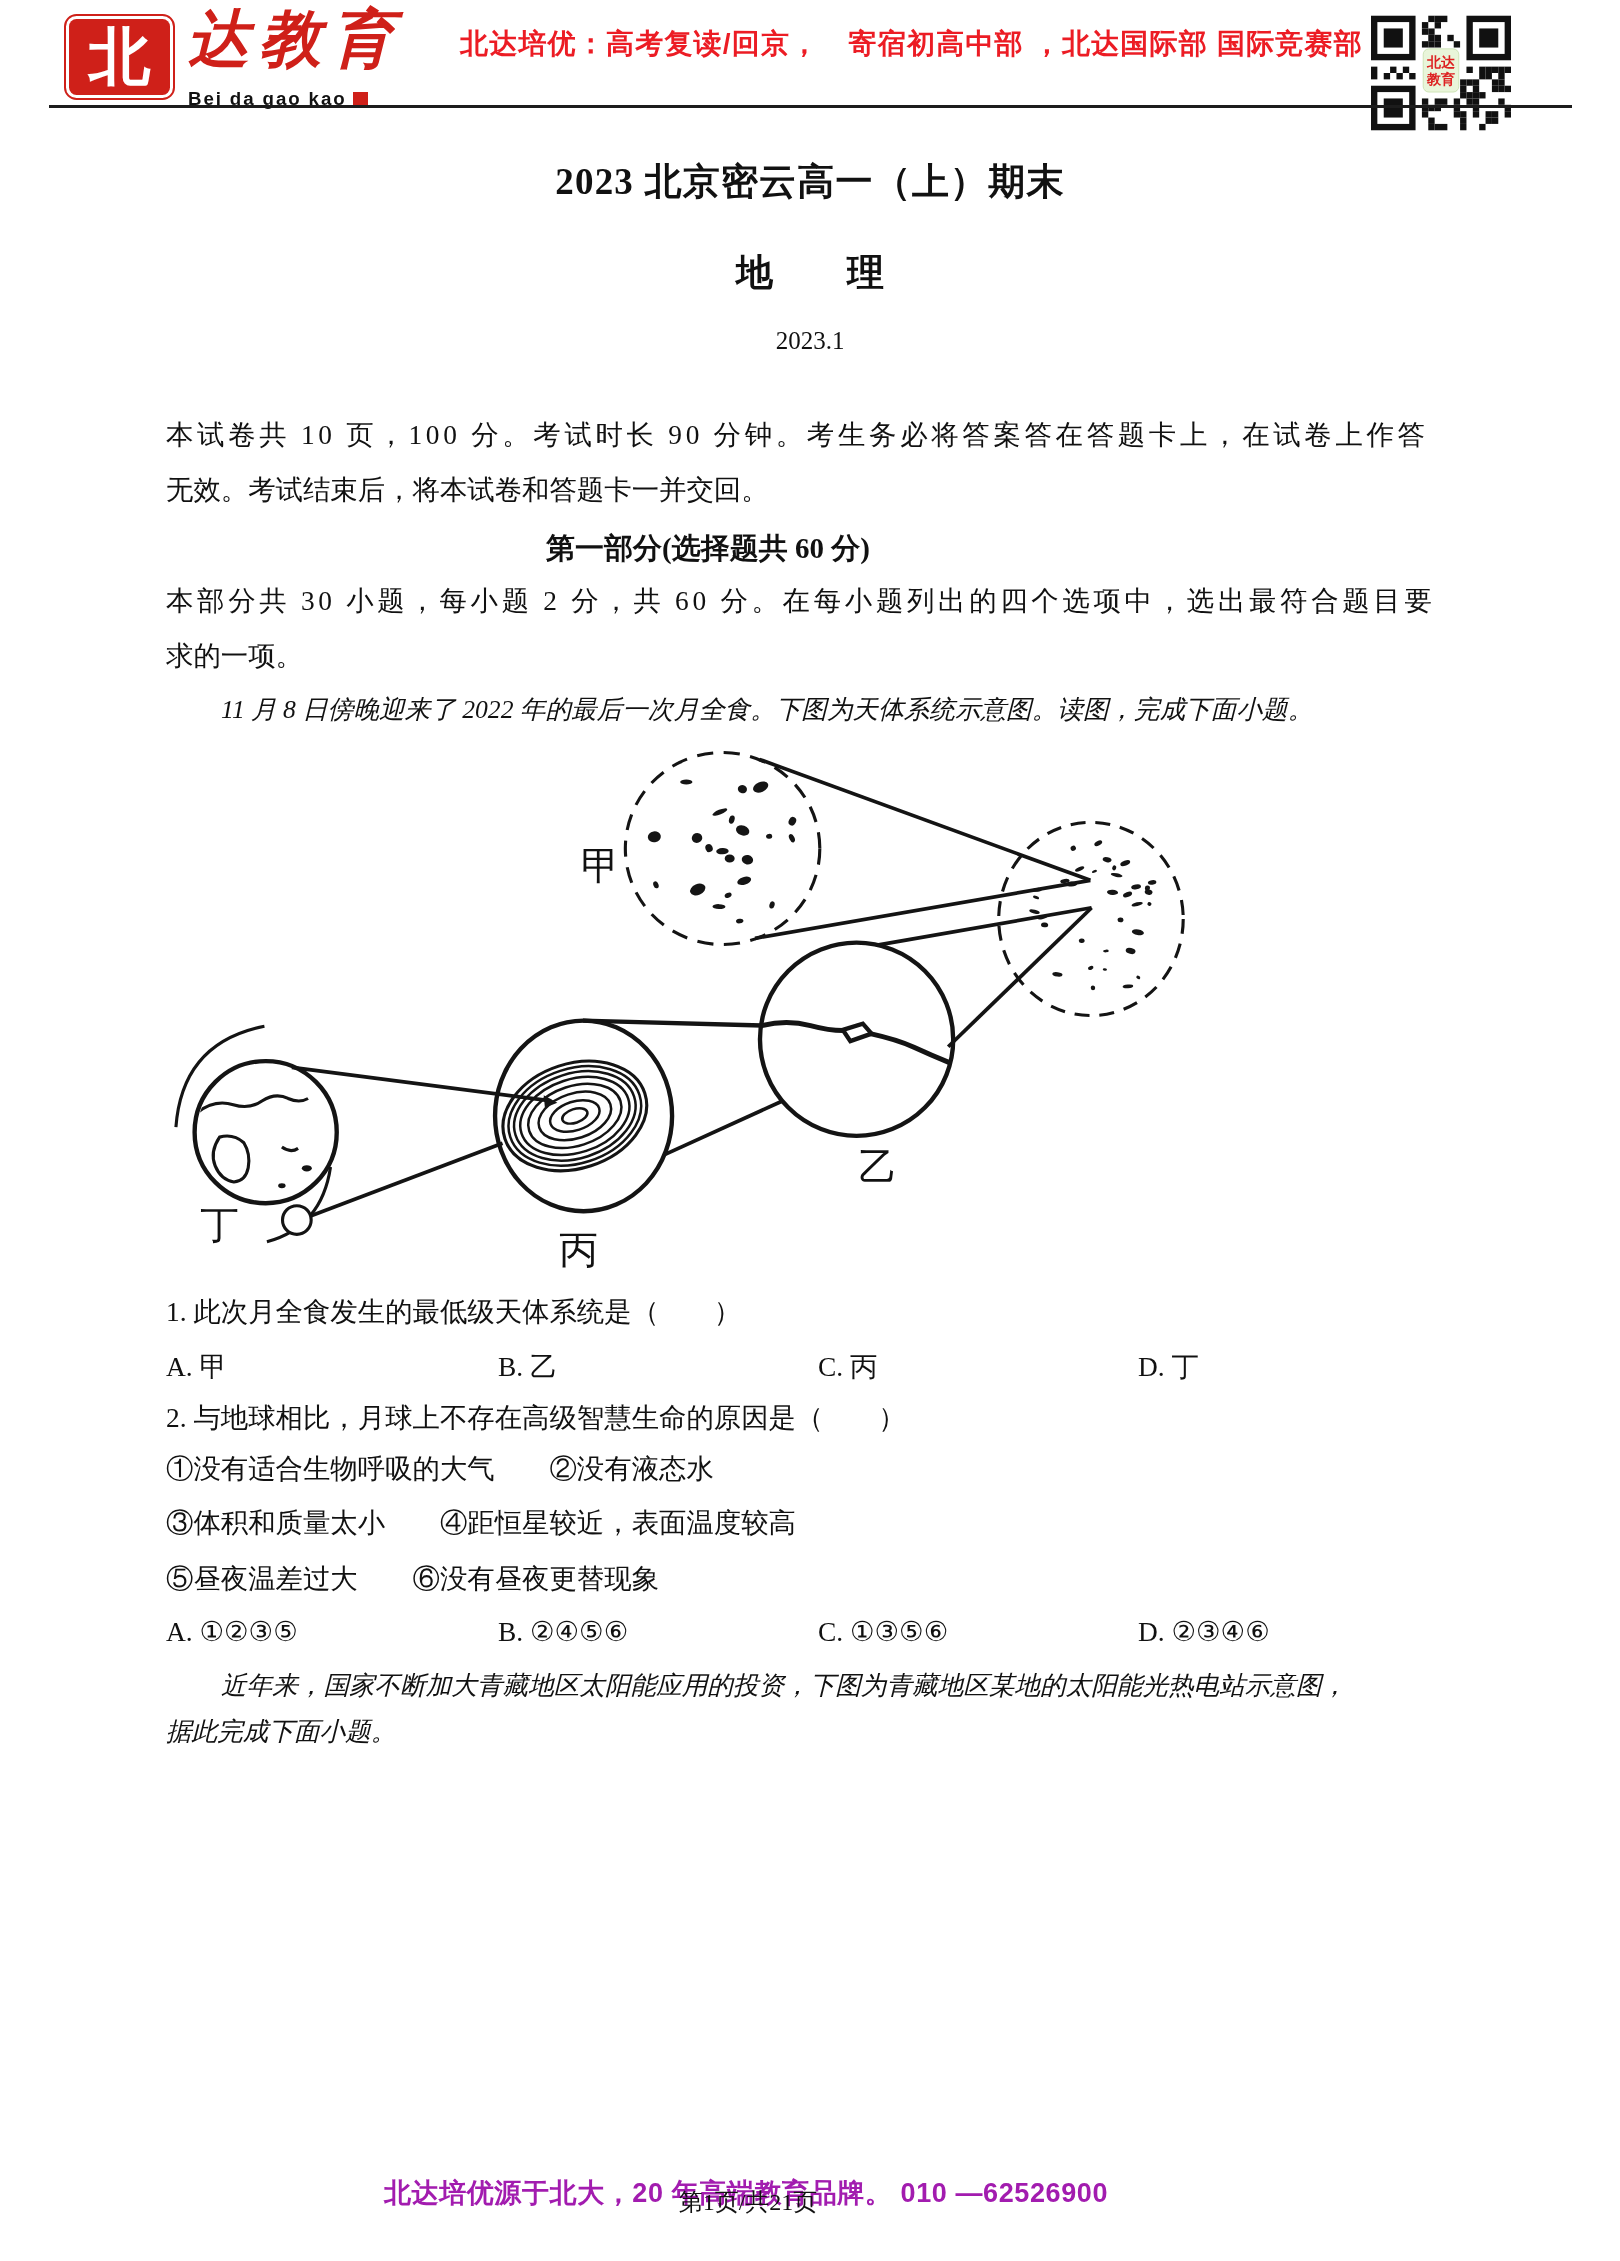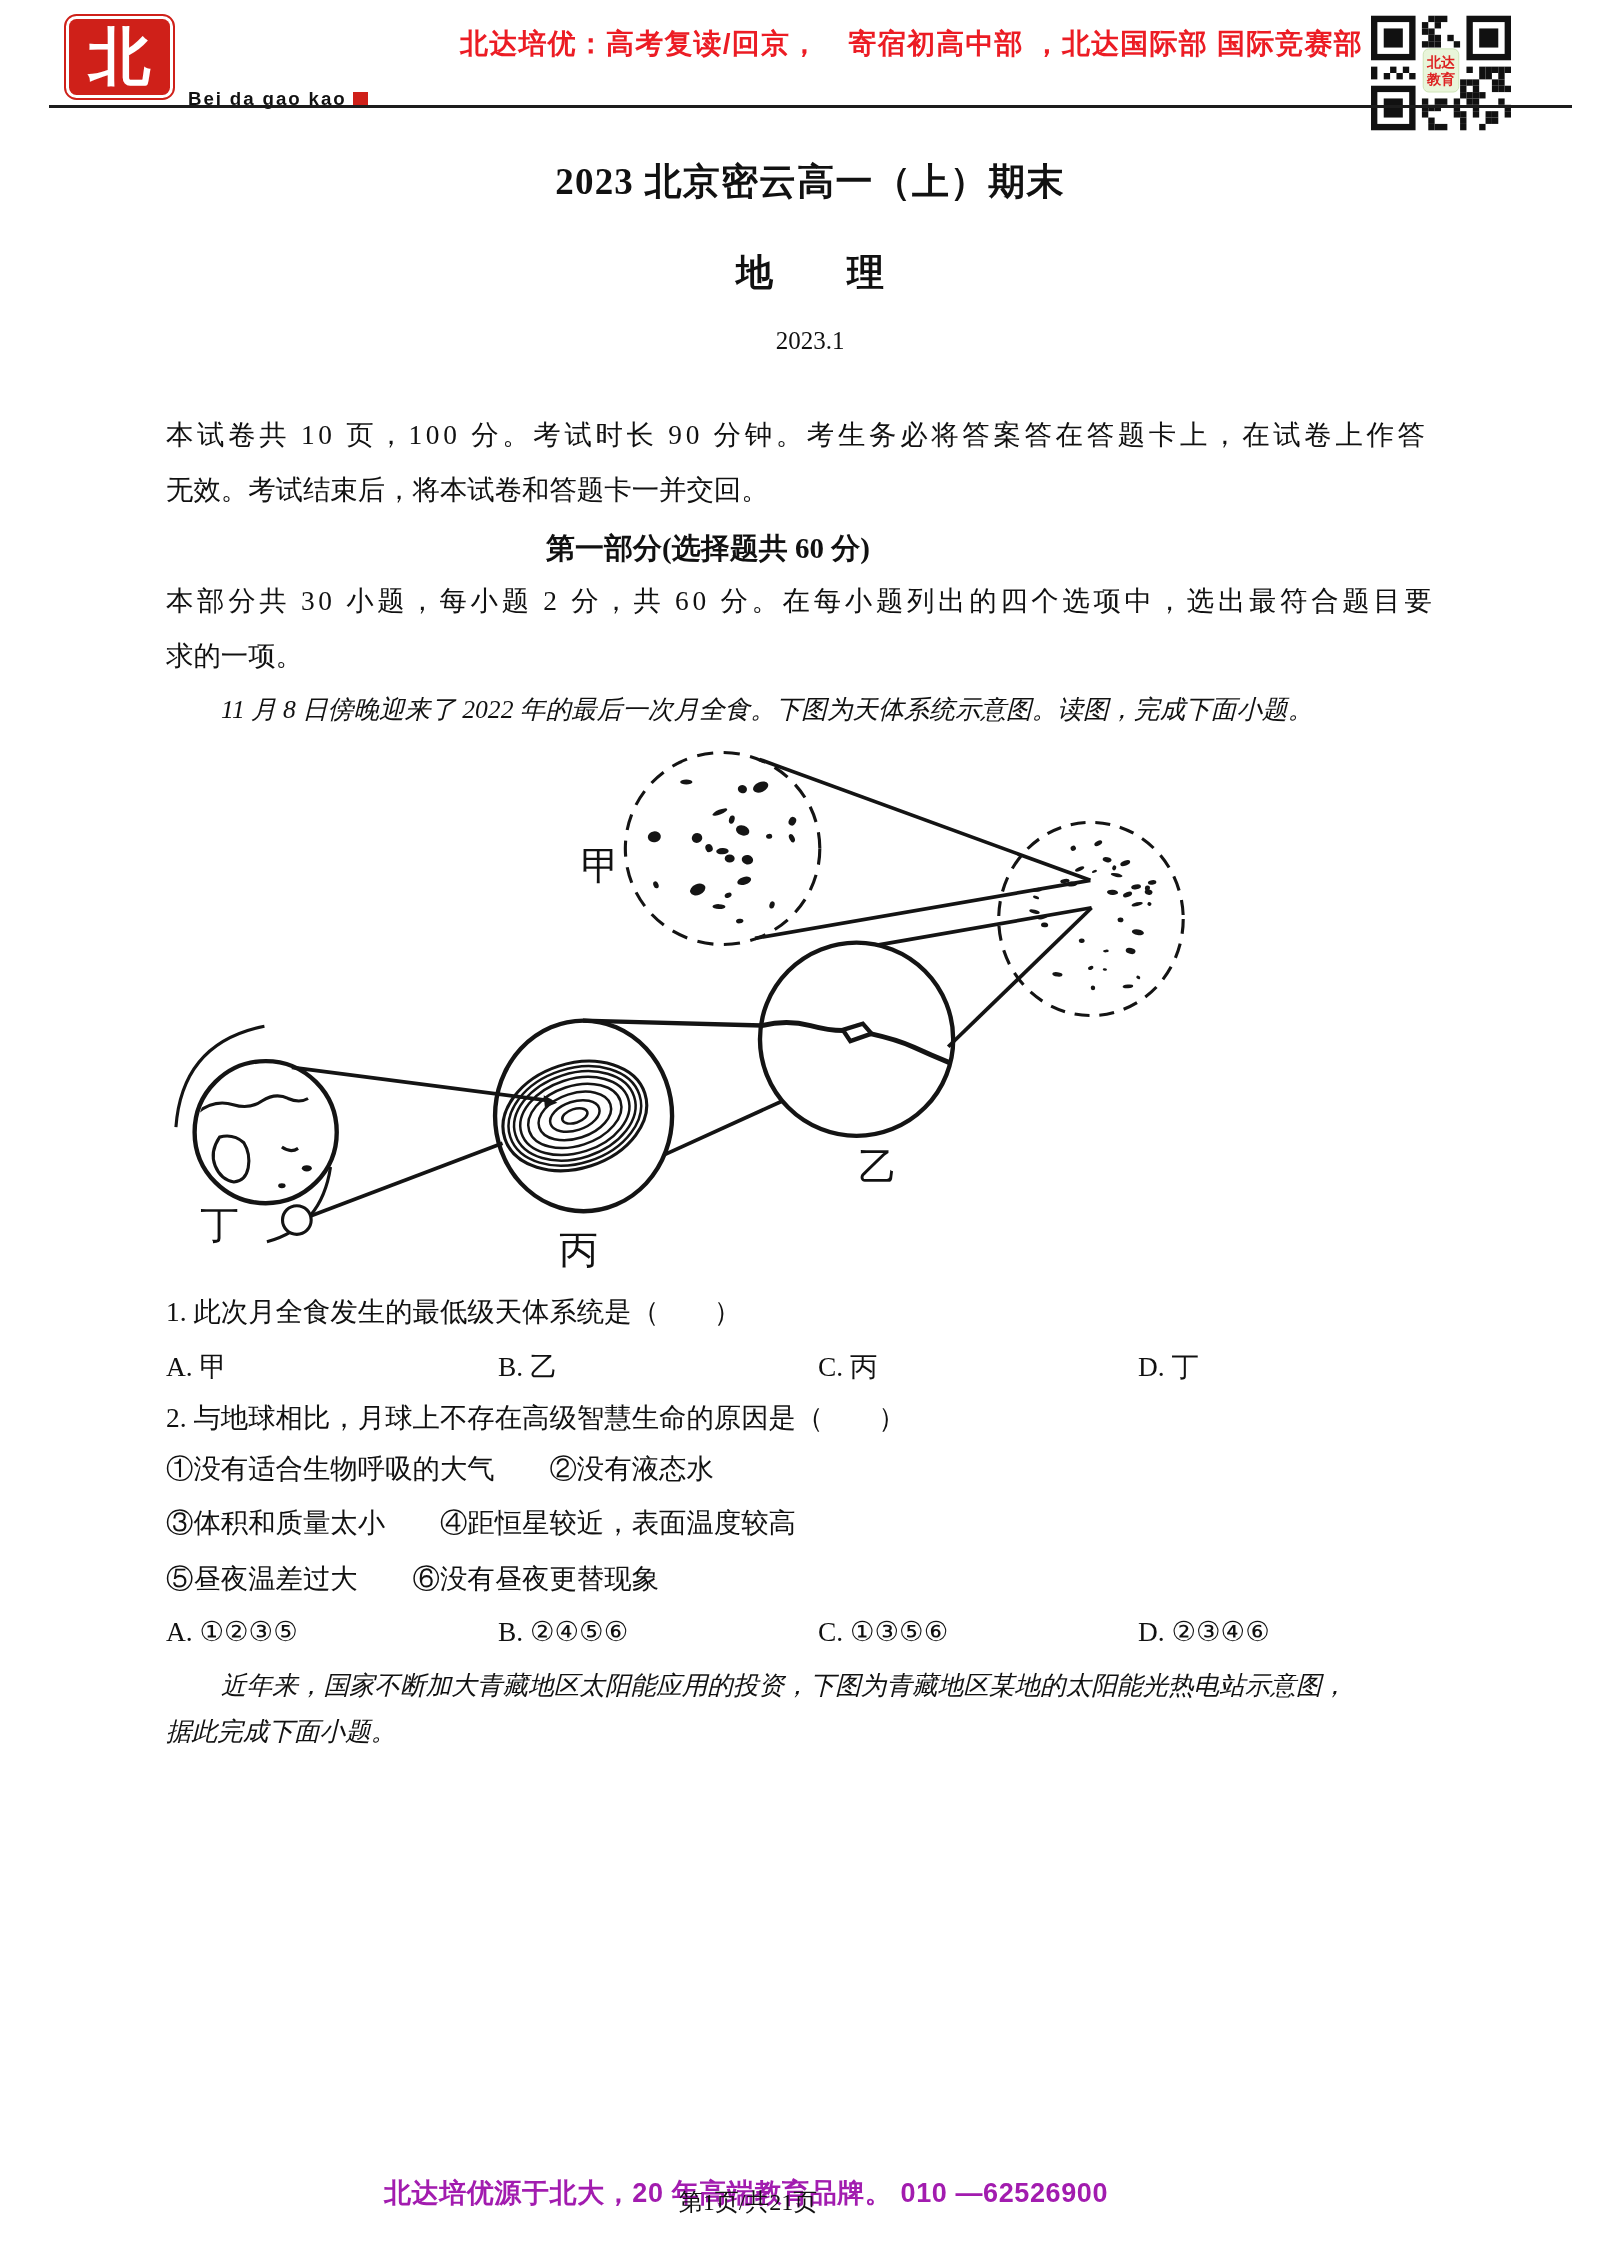--- a/index.html
+++ b/index.html
@@ -42,20 +42,21 @@
   .footer-page{left:748px;top:2186px;transform:translateX(-50%);font-size:24px;color:#111;}
 </style>
 </head>
 <body>
 
 <div class="page">
 
   <div class="abs seal">
     <div class="seal-fill">北</div>
   </div>
+  <div class="abs brand-cn">达教育</div>
   <div class="abs brand-py">
     <span>Bei da gao kao</span>
     <span class="red-sq"></span>
   </div>
   <div class="abs tagline">北达培优：高考复读/回京，　寄宿初高中部 ，北达国际部 国际竞赛部</div>
   <svg class="abs qr" id="qr-svg" width="140" height="116" viewBox="0 0 220 180">
       <rect x="0" y="0" width="220" height="180" fill="#ffffff"></rect>
       <rect x="0" y="80" width="10" height="10" fill="#111"></rect>
       <rect x="0" y="90" width="10" height="10" fill="#111"></rect>
       <rect x="20" y="90" width="10" height="10" fill="#111"></rect>

